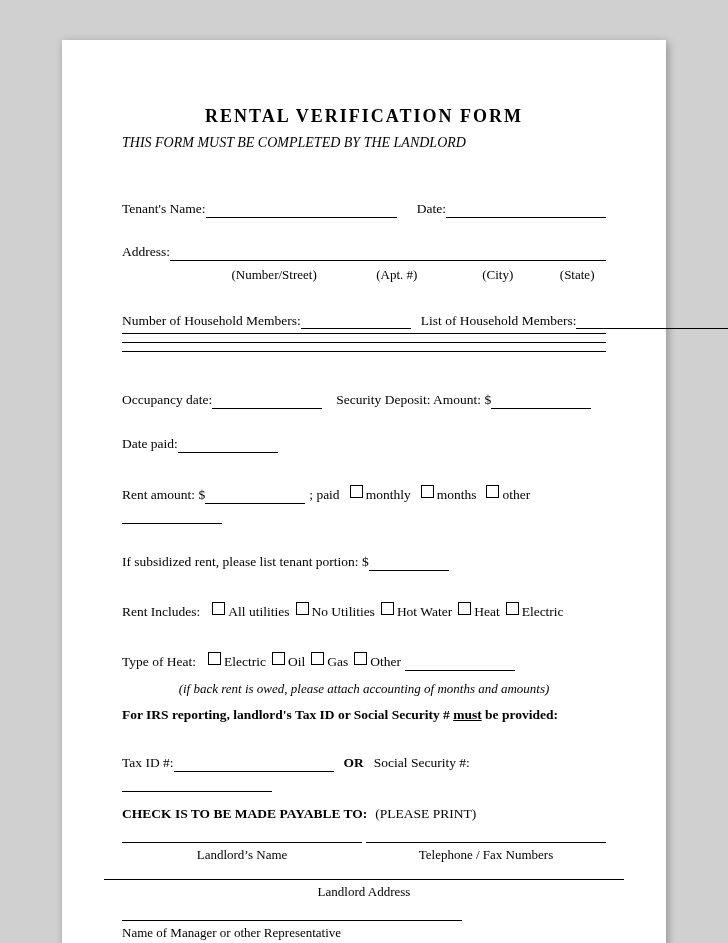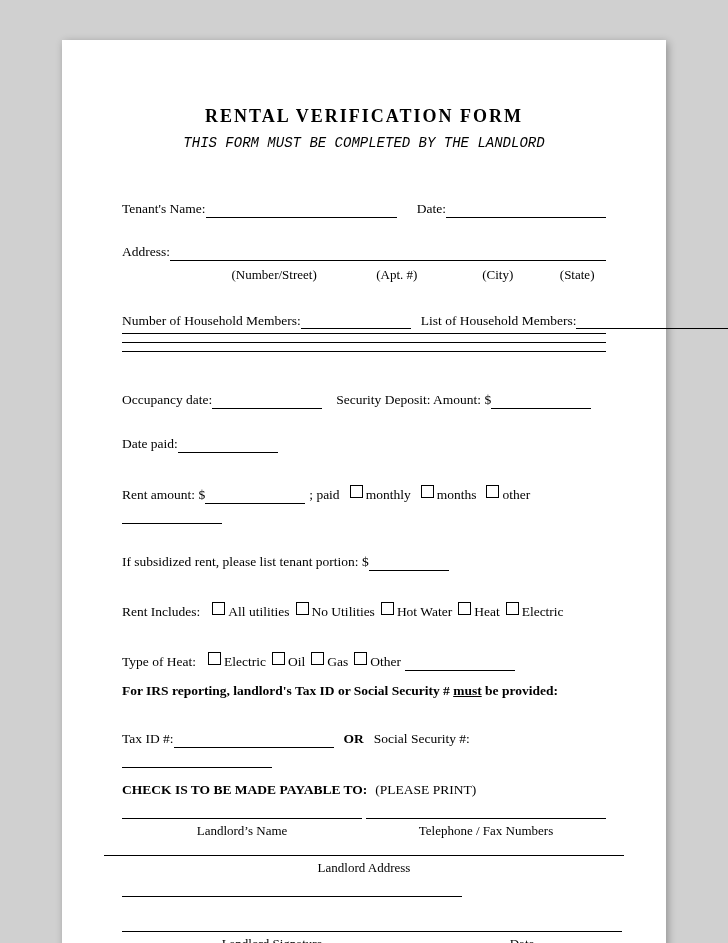--- a/index.html
+++ b/index.html
@@ -29,25 +29,24 @@
     .form-title {
       text-align: center;
       font-size: 18px;
       font-weight: bold;
       letter-spacing: 2px;
       margin-bottom: 8px;
       font-family: 'Times New Roman', Times, serif;
     }
 
     .form-subtitle {
-      text-align: center;
       font-style: italic;
       font-size: 14px;
       margin-bottom: 30px;
-      font-family: Liberation Mono, monospace;
+      font-family: Liberation Serif, serif;
     }
 
     .form-row {
       display: flex;
       align-items: baseline;
       margin-bottom: 6px;
       font-size: 13.5px;
       font-family: 'Times New Roman', Times, serif;
     }
 
@@ -255,20 +254,21 @@
     <span class="checkbox-inline"></span>
     <span class="label-text">Oil</span>
     <span class="checkbox-inline"></span>
     <span class="label-text">Gas</span>
     <span class="checkbox-inline"></span>
     <span class="label-text" style="margin-right:4px;">Other</span>
     <input type="text" class="underline-field" style="width: 110px;">
   </div>
 
 
+  <div class="italic-note">(if back rent is owed, please attach accounting of months and amounts)</div>
 
   <div style="margin-bottom:8px;">
     <span class="bold-label">For IRS reporting, landlord's Tax ID or Social Security # </span><span class="bold-label underline-text">must</span><span class="bold-label"> be provided:</span>
   </div>
 
   <div class="form-row-flex" style="margin-bottom:12px;">
     <span class="label-text">Tax ID #:</span>
     <input type="text" class="underline-field" style="width: 160px; margin-right: 10px;">
     <span class="label-text or-text" style="margin-right:10px;">OR</span>
     <span class="label-text">Social Security #:</span>
@@ -291,20 +291,21 @@
     </div>
   </div>
 
   <div class="sig-center">
     <div class="sig-line-wide"></div>
     <div class="sig-label">Landlord Address</div>
   </div>
 
   <div style="margin-top:20px; display:flex; flex-direction:column; align-items:flex-start;">
     <div style="border-top:1px solid #000; width:340px; margin-bottom:4px;"></div>
+    <div class="sig-label">Name of Manager or other Representative</div>
   </div>
 
   <div class="sig-area" style="margin-top:30px;">
     <div class="sig-block">
       <div style="border-top:1px solid #000; width:300px; margin-bottom:4px;"></div>
       <div class="sig-label">Landlord Signature</div>
     </div>
     <div class="sig-block">
       <div style="border-top:1px solid #000; width:200px; margin-bottom:4px;"></div>
       <div class="sig-label">Date</div>

